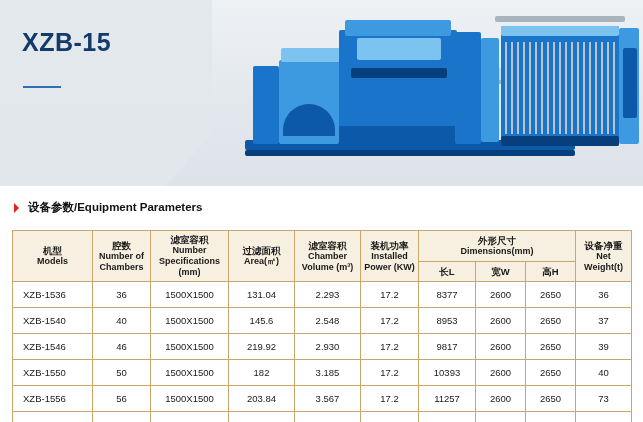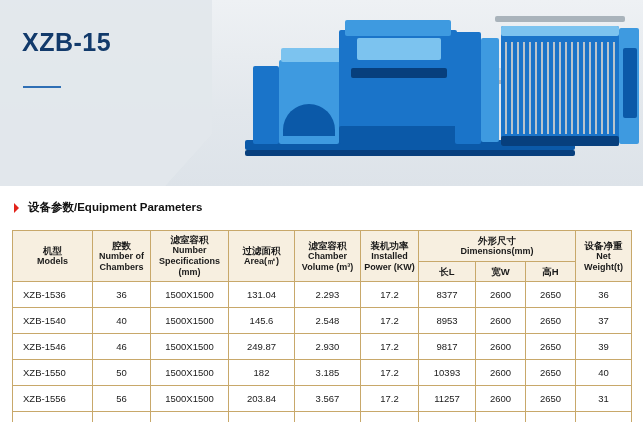--- a/index.html
+++ b/index.html
@@ -329,21 +329,21 @@
           <td>17.2</td>
           <td>8953</td>
           <td>2600</td>
           <td>2650</td>
           <td>37</td>
         </tr>
         <tr>
           <td class="model">XZB-1546</td>
           <td>46</td>
           <td>1500X1500</td>
-          <td>249.87</td>
+          <td>219.92</td>
           <td>2.930</td>
           <td>17.2</td>
           <td>9817</td>
           <td>2600</td>
           <td>2650</td>
           <td>39</td>
         </tr>
         <tr>
           <td class="model">XZB-1550</td>
           <td>50</td>
@@ -359,21 +359,21 @@
         <tr>
           <td class="model">XZB-1556</td>
           <td>56</td>
           <td>1500X1500</td>
           <td>203.84</td>
           <td>3.567</td>
           <td>17.2</td>
           <td>11257</td>
           <td>2600</td>
           <td>2650</td>
-          <td>31</td>
+          <td>73</td>
         </tr>
         <tr>
           <td class="model">XZB-1560</td>
           <td>60</td>
           <td>1500X1500</td>
           <td>218.4</td>
           <td>3.822</td>
           <td>17.2</td>
           <td>11833</td>
           <td>2600</td>

